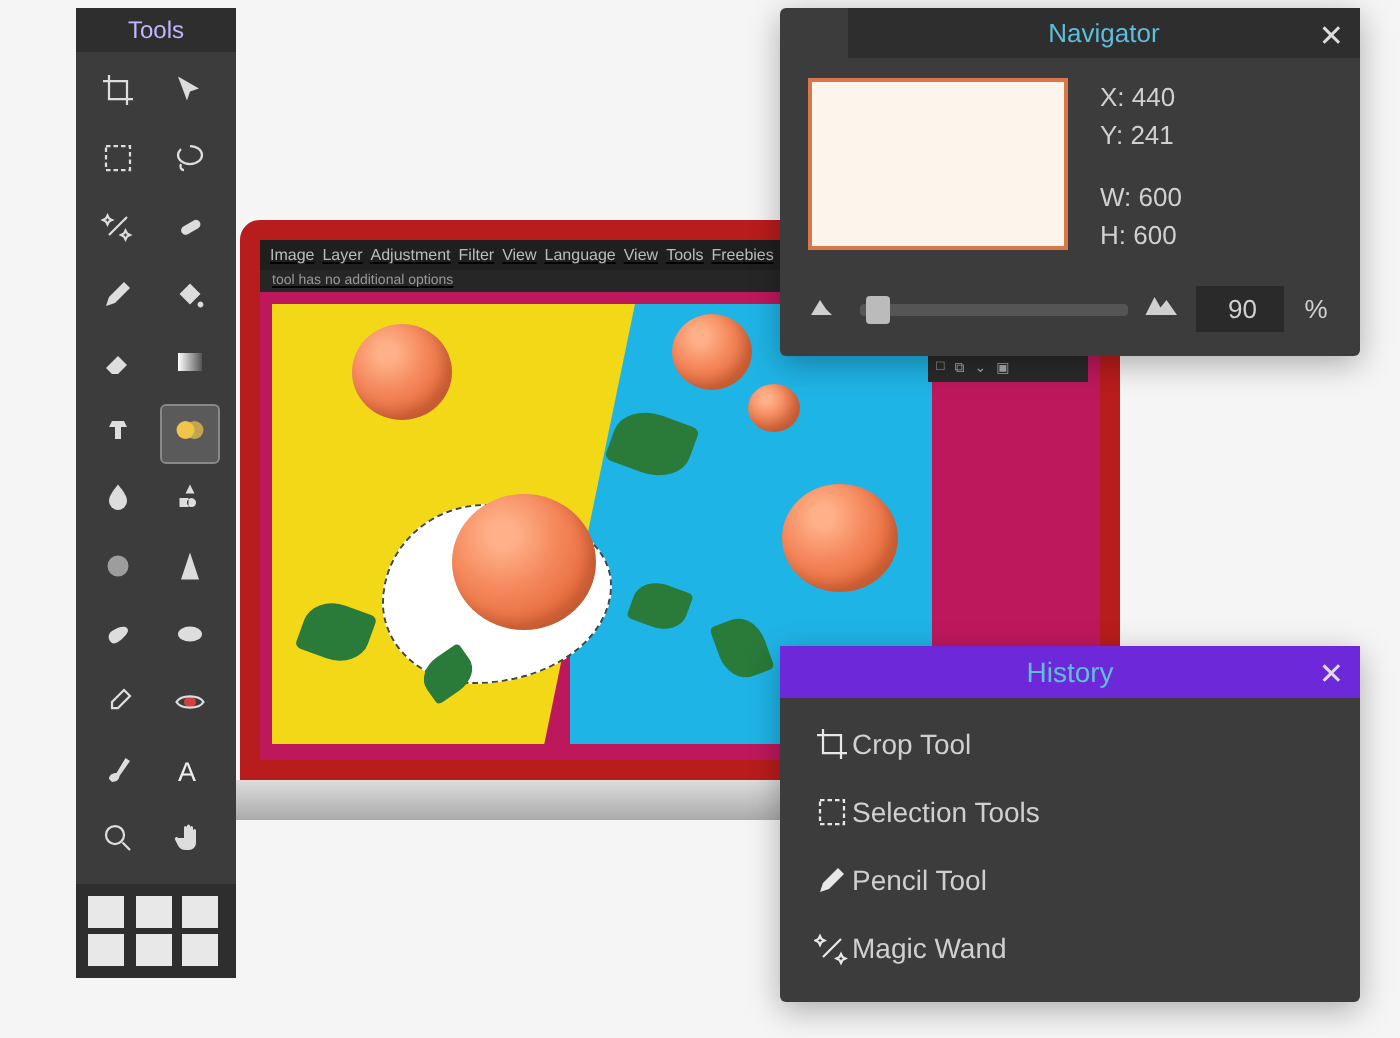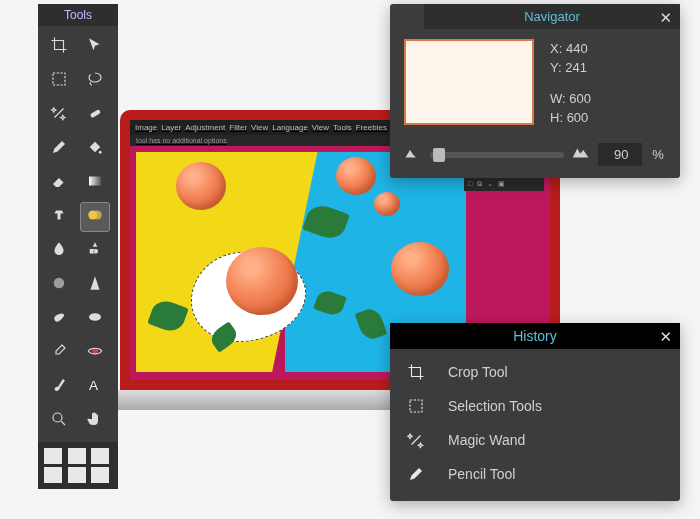--- a/index.html
+++ b/index.html
@@ -54,24 +54,24 @@
   .nav-info .gap { height: 8px; }
   .nav-zoom { display: flex; align-items: center; gap: 8px; padding: 8px 14px 12px; }
   .zoom-icon svg { width: 18px; height: 14px; fill: #d0d0d0; }
   .zoom-slider { flex: 1; height: 6px; background: #555; position: relative; border-radius: 2px; }
   .zoom-handle { position: absolute; left: 3px; top: -4px; width: 12px; height: 14px; background: #bbb; border-radius: 2px; }
   .zoom-val { background: #2a2a2a; width: 44px; text-align: center; padding: 4px 16px; font-size: 13px; }
   .zoom-pct { width: 16px; text-align: center; }
 
   
   .history { position: absolute; right: 20px; bottom: 18px; width: 290px; background: #3c3c3c; border-radius: 3px; box-shadow: 0 4px 16px rgba(0,0,0,0.3); z-index: 5; color: #d0d0d0; font-size: 14px; }
-  .hist-header { background: #000000; text-align: center; padding: 5px; position: relative; color: #5fbedb; }
+  .hist-header { background: #6d28d9; text-align: center; padding: 5px; position: relative; color: #5fbedb; }
   .hist-close { position: absolute; right: 8px; top: 5px; color: #ddd; cursor: pointer; font-size: 15px; }
   .hist-list { padding: 6px 12px 10px; }
-  .hist-item { display: flex; align-items: center; gap: 22px; padding: 7px 4px; cursor: pointer; }
+  .hist-item { display: flex; align-items: center; gap: 0; padding: 7px 4px; cursor: pointer; }
   .hist-icon { width: 20px; height: 20px; display: flex; align-items: center; justify-content: center; color: #e8e8e8; }
   .hist-icon svg { width: 18px; height: 18px; }
 
   .icon-stroke { stroke: currentColor; fill: none; stroke-width: 1.5; }
   .icon-fill { fill: currentColor; }
 </style>
 </head>
 <body>
 
 <div class="laptop">
@@ -312,27 +312,27 @@
         <span class="hist-icon">
           <svg viewBox="0 0 24 24">
             <rect class="icon-stroke" x="4" y="4" width="16" height="16" stroke-dasharray="3 2"></rect>
           </svg>
         </span>
         <span>Selection Tools</span>
       </div>
       <div class="hist-item">
         <span class="hist-icon">
           <svg viewBox="0 0 24 24">
+            <path class="icon-fill" fill="#6ab0e8" d="M4 20l2-6L16 4l4 4L10 18z"></path>
+          </svg>
+        </span>
+        <span>Pencil Tool</span>
+      </div>
+      <div class="hist-item">
+        <span class="hist-icon">
+          <svg viewBox="0 0 24 24">
             <path class="icon-stroke" d="M6 18L18 6M4 4l1 2 2 1-2 1-1 2-1-2-2-1 2-1zM18 16l1 2 2 1-2 1-1 2-1-2-2-1 2-1z"></path>
           </svg>
         </span>
         <span>Magic Wand</span>
       </div>
-      <div class="hist-item">
-        <span class="hist-icon">
-          <svg viewBox="0 0 24 24">
-            <path class="icon-fill" fill="#6ab0e8" d="M4 20l2-6L16 4l4 4L10 18z"></path>
-          </svg>
-        </span>
-        <span>Pencil Tool</span>
-      </div>
     </div>
 </div>
 
 </body></html>

